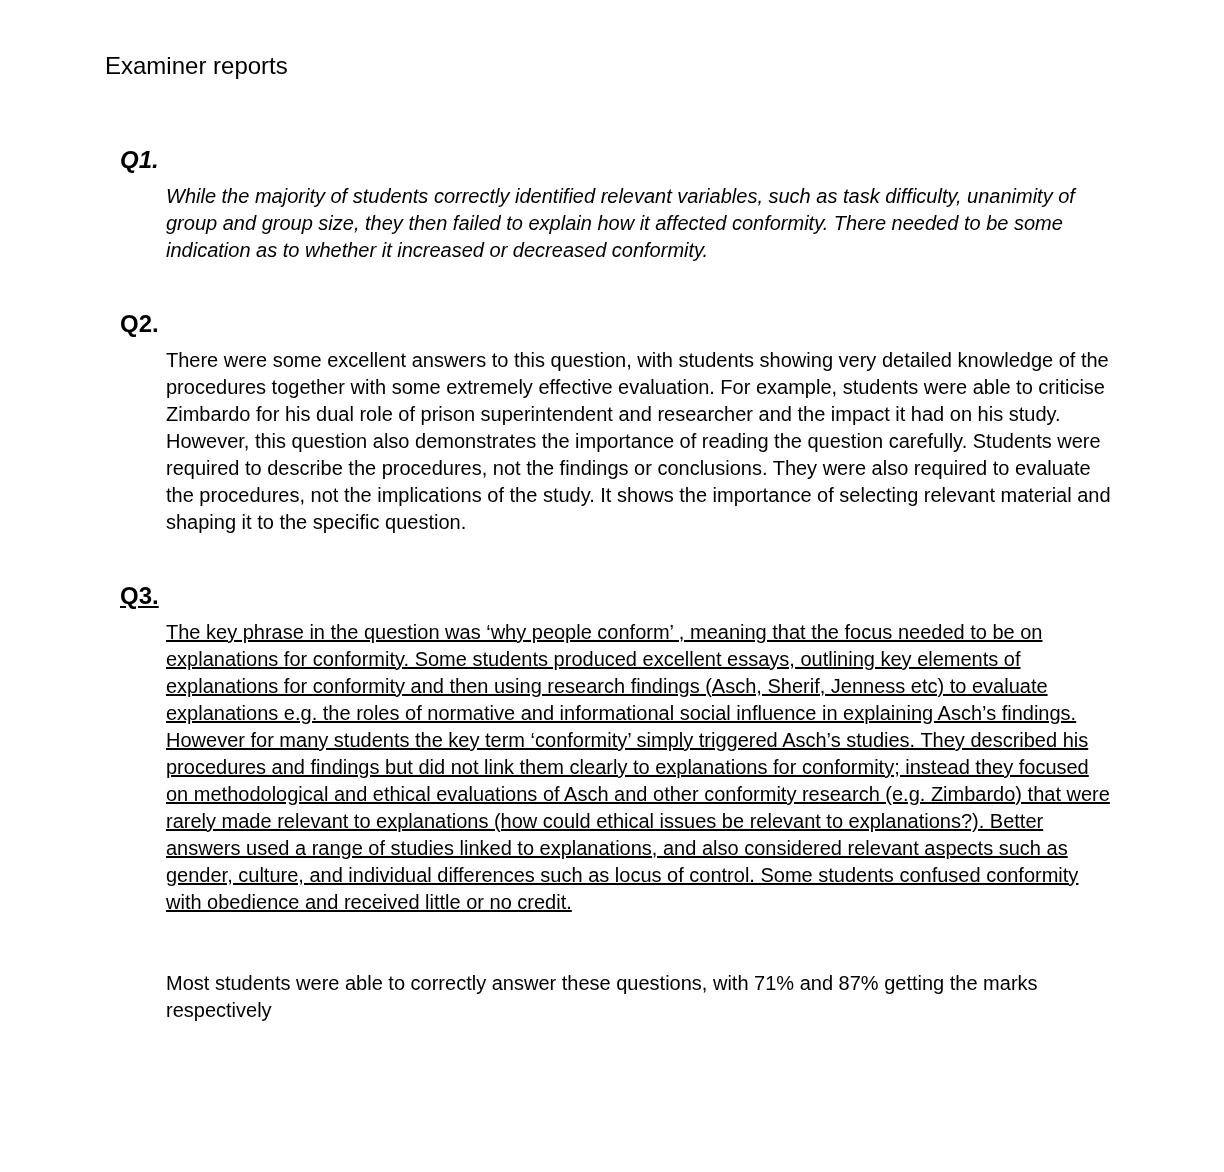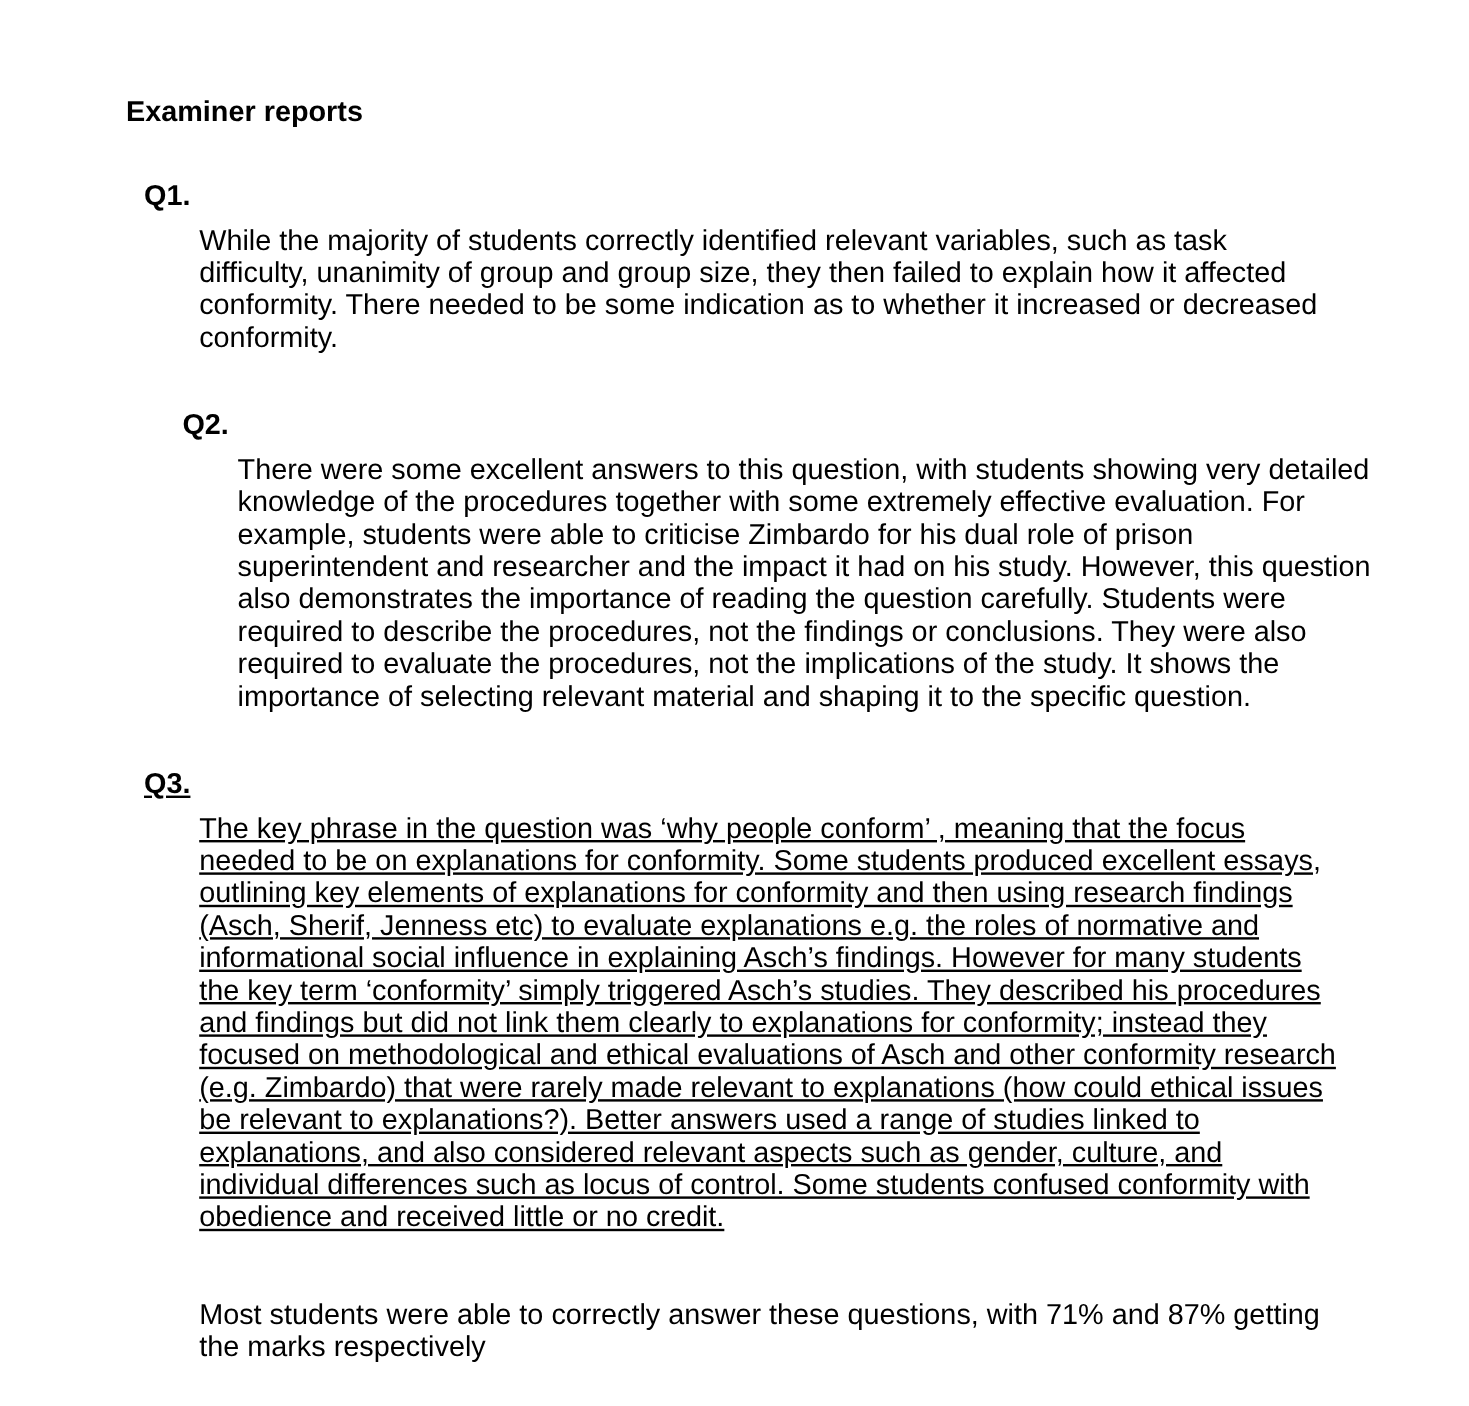--- a/index.html
+++ b/index.html
@@ -9,39 +9,39 @@
   body {
     width: 1224px;
     height: 1172px;
     background: #ffffff;
     color: #000000;
     font-family: "Liberation Sans", sans-serif;
     overflow: hidden;
   }
   .doc-title {
     font-size: 24px;
-    font-weight: 700;
+    font-weight: 400;
     line-height: 28px;
-    margin: 80px 0 0 105px;
+    margin: 52px 0 0 105px;
   }
   .qa-section {
     margin: 0;
   }
-  .qa-section.s1 { margin-top: 42px; }
-  .qa-section.s2 { margin-top: 46px; margin-left: 32px; }
+  .qa-section.s1 { margin-top: 66px; font-style: italic; }
+  .qa-section.s2 { margin-top: 46px; }
   .qa-section.s3 { margin-top: 46px; text-decoration: underline; }
   .qa-section.s4 { margin-top: 54px; }
   .qa-label {
     font-size: 24px;
     font-weight: 700;
     line-height: 28px;
     margin: 0 0 0 120px;
   }
   .qa-text {
-    font-size: 24px;
+    font-size: 20px;
     font-weight: 400;
     line-height: 27px;
     margin: 9px 0 0 166px;
     width: 950px;
   }
 </style>
 </head>
 <body>
 
 <div class="page">

